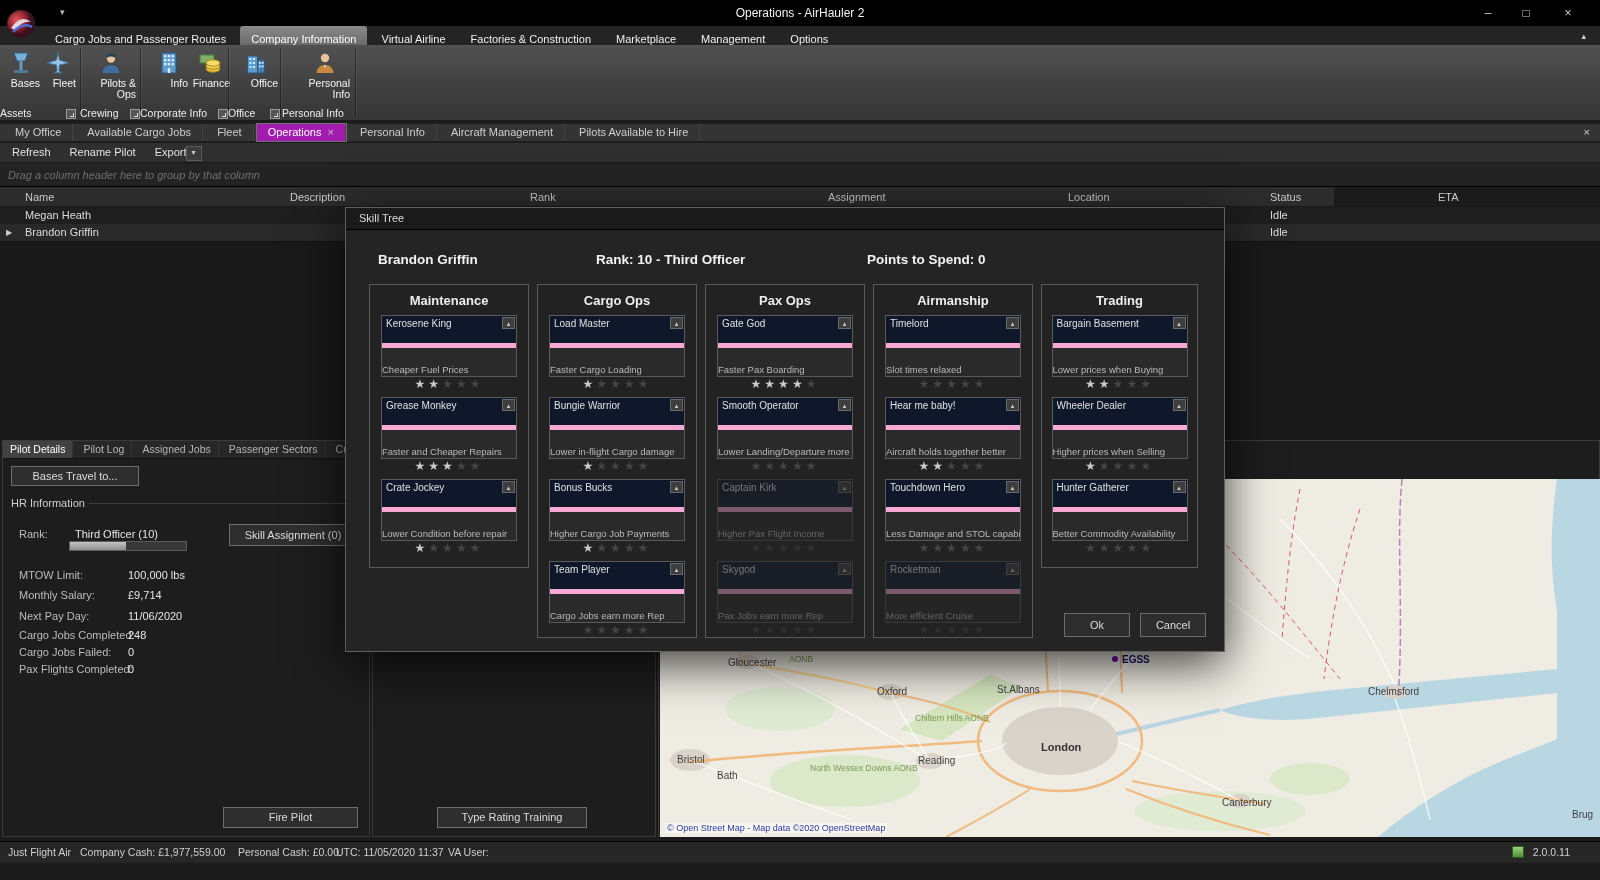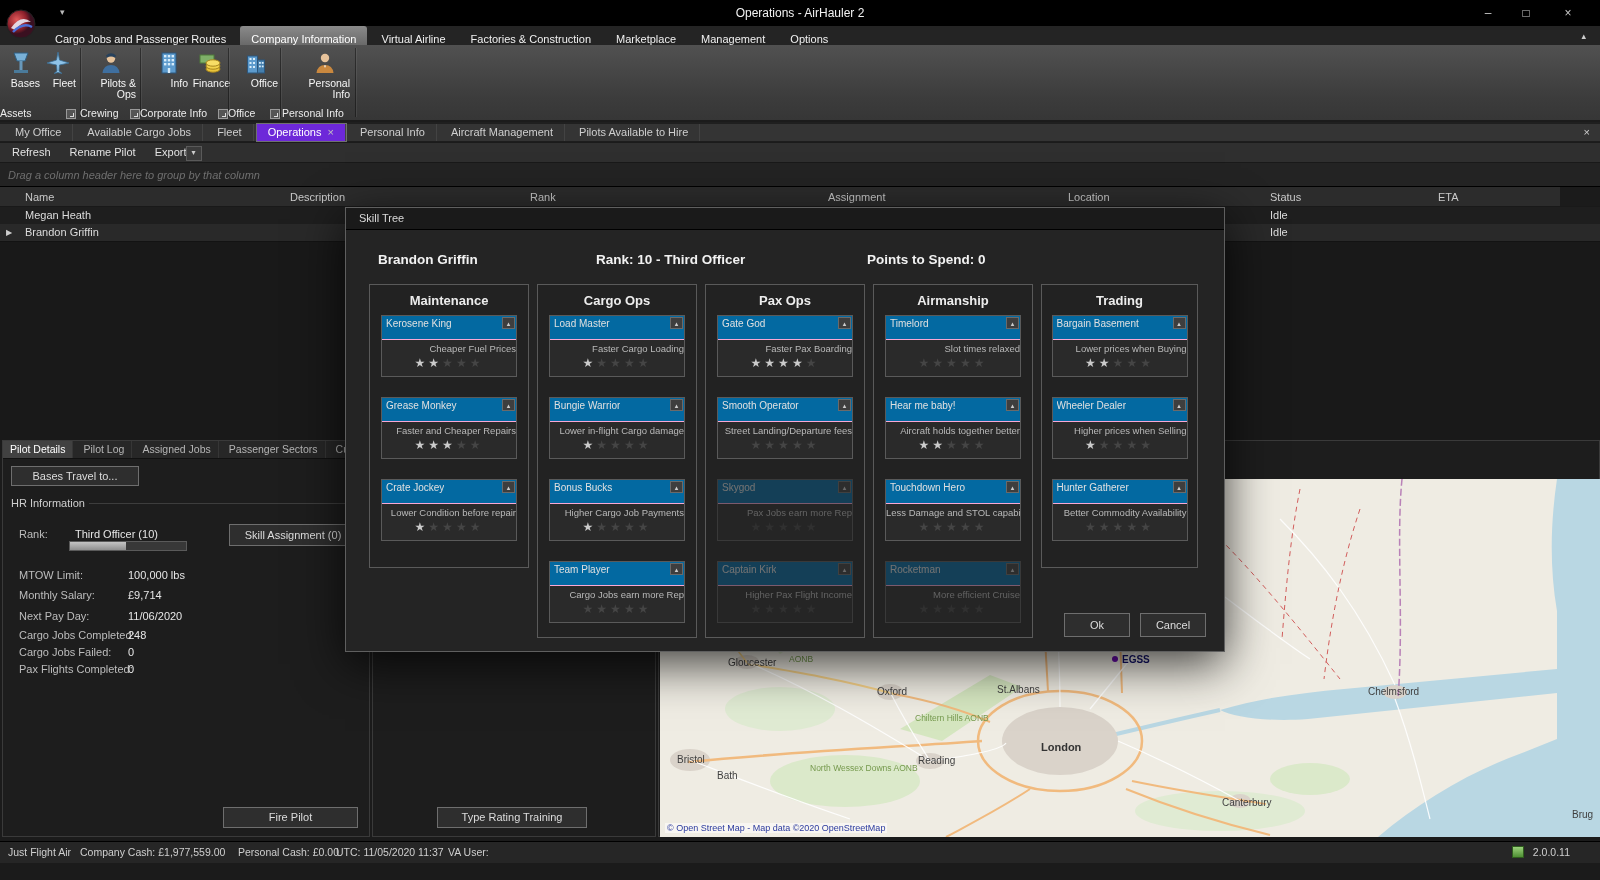--- a/index.html
+++ b/index.html
@@ -20,31 +20,31 @@
   #ribbon{position:absolute;left:0;top:45px;width:1600px;height:75px;background:linear-gradient(#515151,#3c3c3c 70%,#363636)}
   .rsep{position:absolute;top:3px;height:69px;width:1px;background:rgba(0,0,0,.4);box-shadow:1px 0 0 rgba(255,255,255,.07)}
   .rbtn{position:absolute;top:5px;text-align:right;color:#f5f5f5;font-size:10.5px;line-height:11px;cursor:default}
   .rbtn svg{display:block;margin:0 auto 2px}
   .rgrouplabel{position:absolute;top:62px;height:13px;text-align:left;font-size:10.5px;color:#ececec}
   .rlauncher{position:absolute;top:64px;width:8px;height:8px;border:1px solid #9a9a9a;background:#555}
   .rlauncher:after{content:"";position:absolute;right:1px;bottom:1px;width:3px;height:3px;border-right:1px solid #ddd;border-bottom:1px solid #ddd}
   
   #doctabs{position:absolute;left:0;top:122px;width:1600px;height:20px;background:#343434;border-top:2px solid #1f1f1f;border-bottom:1px solid #1d1d1d;white-space:nowrap;box-sizing:border-box;padding-left:4px}
   .dtab{display:inline-block;height:17px;line-height:17px;padding:0 11px;color:#cfcfcf;border-right:1px solid #434343}
-  .dtab.active{background:#6d28d9;color:#fff;outline:1px solid #707070}
+  .dtab.active{background:#a21caf;color:#fff;outline:1px solid #707070}
   .tclose{margin-left:6px;color:#c0c0c0}
   #strip-close{position:absolute;right:10px;top:2px;color:#d0d0d0}
   
   #toolbar{position:absolute;left:0;top:143px;width:1600px;height:20px;background:#2f2f2f;border-bottom:1px solid #191919;padding:3px 0 0 12px;box-sizing:border-box}
   .tbtn{display:inline-block;color:#e2e2e2;margin-right:16px}
   #export-drop{display:inline-block;width:14px;height:13px;margin-left:-8px;background:#3b3b3b;border:1px solid #5a5a5a;color:#ccc;font-size:8px;text-align:center;line-height:12px;vertical-align:middle}
   
   #groupbar{position:absolute;left:0;top:163px;width:1600px;height:24px;background:#232323;border-bottom:1px solid #000;color:#6f6f6f;font-style:italic;padding:6px 0 0 8px;box-sizing:border-box}
   
-  #gridhead{position:absolute;left:0;top:187px;width:1560px;height:19px;background:#2c2c2c;border-bottom:1px solid #0c0c0c}
+  #gridhead{position:absolute;left:0;top:187px;width:1334px;height:19px;background:#2c2c2c;border-bottom:1px solid #0c0c0c}
   .gcol{position:absolute;top:4px;color:#c9c9c9}
   #gridbody{position:absolute;left:0;top:206px;width:1600px;height:234px;background:#191919}
   .grow{position:absolute;left:0;width:1600px;height:17px;border-bottom:1px solid #131313;background:#1e1e1e}
   .grow.sel{background:#292929}
   .gcell{position:absolute;top:2px;color:#dcdcdc}
   .rowarrow{position:absolute;left:6px;top:4px;font-size:8px;color:#cfcfcf}
   
   .panel{position:absolute;background:#1d1d1d;border:1px solid #3a3a3a;box-sizing:border-box}
   #pilotpanel{left:2px;top:440px;width:368px;height:397px}
   #ptabs{position:absolute;left:0;top:0;width:100%;height:17px;background:#272727;border-bottom:1px solid #111;white-space:nowrap;overflow:hidden}
@@ -67,24 +67,24 @@
   #map-attrib{position:absolute;left:5px;bottom:4px;font-size:9px;color:#2b3a9e;background:rgba(255,255,255,.55);padding:0 2px}
   
   #dialog{position:absolute;left:345px;top:207px;width:880px;height:445px;background:#242424;border:1px solid #5f5f5f;
           box-shadow:0 12px 45px rgba(0,0,0,.75);z-index:40;box-sizing:border-box}
   #dlg-titlebar{position:absolute;left:0;top:0;width:100%;height:22px;background:#1a1a1a;border-bottom:1px solid #000;box-sizing:border-box}
   #dlg-title{position:absolute;left:13px;top:4px;color:#dadada}
   .dhead{position:absolute;top:44px;font-size:13.5px;font-weight:bold;color:#f2f2f2}
   .skillcol{position:absolute;top:76px;width:160px;border:1px solid #5a5a5a;background:#222;box-sizing:border-box}
   .colhead{text-align:center;font-size:13px;font-weight:bold;color:#ededed;margin:8px 0 7px}
   .card{position:relative;width:136px;height:62px;margin:0 auto 20px;border:1px solid #5a5a5a;background:#2a2a2a;box-sizing:border-box}
-  .chead{position:relative;height:24px;background:#0369a1;border-bottom:1px solid #f9a8d4;box-sizing:border-box}
+  .chead{position:relative;height:32px;background:#0f172a;border-bottom:5px solid #f9a8d4;box-sizing:border-box}
   .cname{position:absolute;left:4px;top:2px;font-size:10px;color:#e0e0e0;white-space:nowrap;max-width:112px;overflow:hidden}
   .upbtn{position:absolute;right:1px;top:1px;width:13px;height:12px;background:#3e3e3e;border:1px solid #6a6a6a;color:#ccc;font-size:7px;line-height:11px;text-align:center;box-sizing:border-box}
-  .cdesc{margin-top:3px;text-align:right;font-size:9.5px;color:#b9b9b9;white-space:nowrap;overflow:hidden}
+  .cdesc{margin-top:16px;text-align:left;font-size:9.5px;color:#b9b9b9;white-space:nowrap;overflow:hidden}
   .cstars{margin-top:2px;text-align:center;font-size:12px;letter-spacing:3px}
   .star.filled{color:#cbcbcb}
   .star.empty{color:#454545}
   .card.disabled{opacity:.42}
   .dbtn{position:absolute;width:66px;height:24px;line-height:22px}
   
   #statusbar{position:absolute;left:0;top:841px;width:1600px;height:21px;background:#262626;border-top:1px solid #000;color:#cfcfcf;font-size:10.5px}
   #statusbar span{position:absolute;top:4px}
   #conn-icon{position:absolute;right:76px;top:5px;width:10px;height:10px;background:linear-gradient(#9ad17a,#4e8f33);border:1px solid #2f5c1e}
 </style>
@@ -466,37 +466,37 @@
           <span class="upbtn">▴</span>
         </div>
       <div class="cdesc">Faster Pax Boarding</div>
       <div class="cstars"><span class="star filled">★</span><span class="star filled">★</span><span class="star filled">★</span><span class="star filled">★</span><span class="star empty">★</span></div>
     </div>
     <div class="card">
       <div class="chead">
           <span class="cname">Smooth Operator</span>
           <span class="upbtn">▴</span>
         </div>
-      <div class="cdesc">Street Landing/Departure fees</div>
+      <div class="cdesc">Lower Landing/Departure more</div>
       <div class="cstars"><span class="star empty">★</span><span class="star empty">★</span><span class="star empty">★</span><span class="star empty">★</span><span class="star empty">★</span></div>
     </div>
     <div class="card disabled">
       <div class="chead">
+          <span class="cname">Captain Kirk</span>
+          <span class="upbtn">▴</span>
+        </div>
+      <div class="cdesc">Higher Pax Flight Income</div>
+      <div class="cstars"><span class="star empty">★</span><span class="star empty">★</span><span class="star empty">★</span><span class="star empty">★</span><span class="star empty">★</span></div>
+    </div>
+    <div class="card disabled">
+      <div class="chead">
           <span class="cname">Skygod</span>
           <span class="upbtn">▴</span>
         </div>
       <div class="cdesc">Pax Jobs earn more Rep</div>
-      <div class="cstars"><span class="star empty">★</span><span class="star empty">★</span><span class="star empty">★</span><span class="star empty">★</span><span class="star empty">★</span></div>
-    </div>
-    <div class="card disabled">
-      <div class="chead">
-          <span class="cname">Captain Kirk</span>
-          <span class="upbtn">▴</span>
-        </div>
-      <div class="cdesc">Higher Pax Flight Income</div>
       <div class="cstars"><span class="star empty">★</span><span class="star empty">★</span><span class="star empty">★</span><span class="star empty">★</span><span class="star empty">★</span></div>
     </div>
   </div>
 
   <div class="skillcol" style="left:527px;height:354px">
     <div class="colhead">Airmanship</div>
     <div class="card">
       <div class="chead">
           <span class="cname">Timelord</span>
           <span class="upbtn">▴</span>

